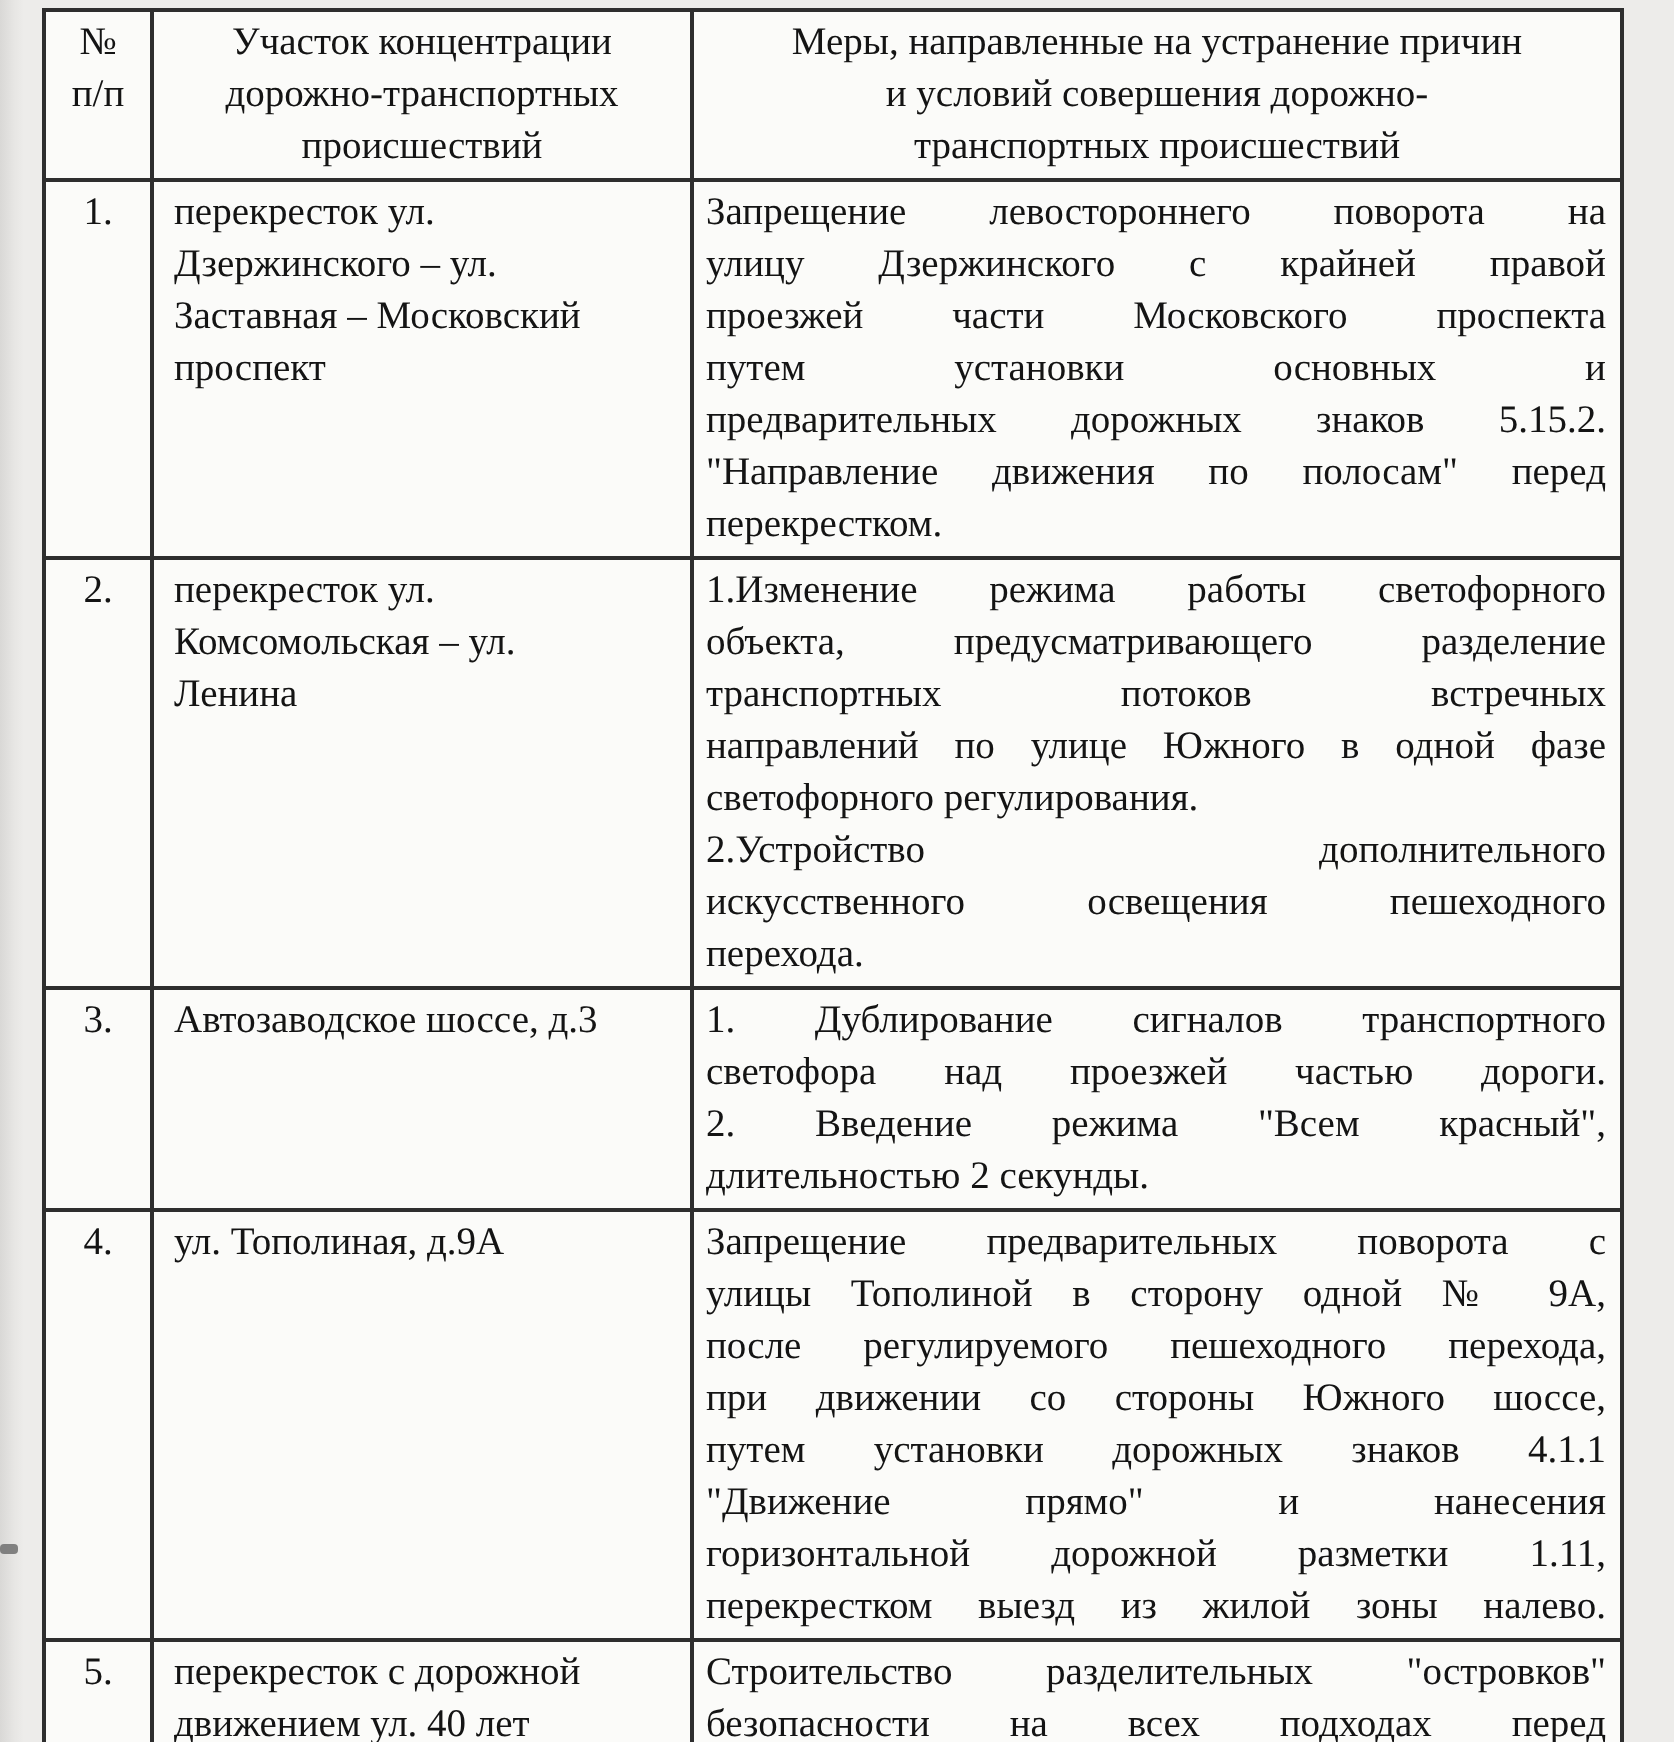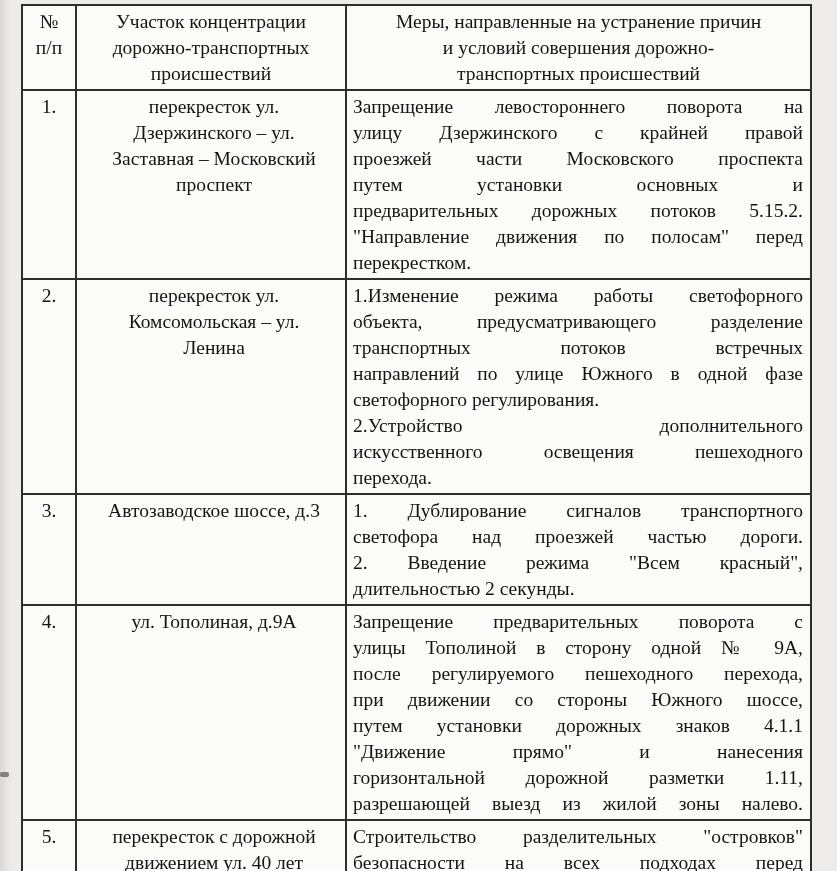--- a/index.html
+++ b/index.html
@@ -38,21 +38,21 @@
     padding:2px 5px;
     overflow:hidden;
   }
   th{text-align:center;padding-top:3px;}
   td.num{text-align:center;padding-top:3px;}
   td.location{text-align:left;padding-left:10px;padding-right:4px;padding-top:3px;}
   td.measures{padding:3px 7px 2px 6px;}
   .m-line{white-space:normal;}
   .jl{text-align:justify;text-align-last:justify;}
   .ll{text-align:center;text-align-last:left;}
-  .loc-line{text-align:center;}
+  .loc-line{text-align:left;}
   .h-line{display:block;}
 </style>
 </head>
 <body>
 
 <div class="page">
   <div class="edge-band"></div>
   <div class="artifact"></div>
 
   <table class="doc">
@@ -86,21 +86,21 @@
             <div class="loc-line">перекресток ул.</div>
             <div class="loc-line">Дзержинского – ул.</div>
             <div class="loc-line">Заставная – Московский</div>
             <div class="loc-line">проспект</div>
           </td>
           <td class="measures">
             <div class="m-line jl">Запрещение левостороннего поворота на</div>
             <div class="m-line jl">улицу Дзержинского с крайней правой</div>
             <div class="m-line jl">проезжей части Московского проспекта</div>
             <div class="m-line jl">путем установки основных и</div>
-            <div class="m-line jl">предварительных дорожных потоков 5.15.2.</div>
+            <div class="m-line jl">предварительных дорожных знаков 5.15.2.</div>
             <div class="m-line jl">"Направление движения по полосам" перед</div>
             <div class="m-line ll">перекрестком.</div>
           </td>
         </tr>
         <tr>
           <td class="num">2.</td>
           <td class="location">
             <div class="loc-line">перекресток ул.</div>
             <div class="loc-line">Комсомольская – ул.</div>
             <div class="loc-line">Ленина</div>
@@ -134,21 +134,21 @@
             <div class="loc-line">ул. Тополиная, д.9А</div>
           </td>
           <td class="measures">
             <div class="m-line jl">Запрещение предварительных поворота с</div>
             <div class="m-line jl">улицы Тополиной в сторону одной № 9А,</div>
             <div class="m-line jl">после регулируемого пешеходного перехода,</div>
             <div class="m-line jl">при движении со стороны Южного шоссе,</div>
             <div class="m-line jl">путем установки дорожных знаков 4.1.1</div>
             <div class="m-line jl">"Движение прямо" и нанесения</div>
             <div class="m-line jl">горизонтальной дорожной разметки 1.11,</div>
-            <div class="m-line jl">разрешающей выезд из жилой зоны налево.</div>
+            <div class="m-line jl">перекрестком выезд из жилой зоны налево.</div>
           </td>
         </tr>
         <tr>
           <td class="num">5.</td>
           <td class="location">
             <div class="loc-line">перекресток с дорожной</div>
             <div class="loc-line">движением ул. 40 лет</div>
           </td>
           <td class="measures">
             <div class="m-line jl">Строительство разделительных "островков"</div>

